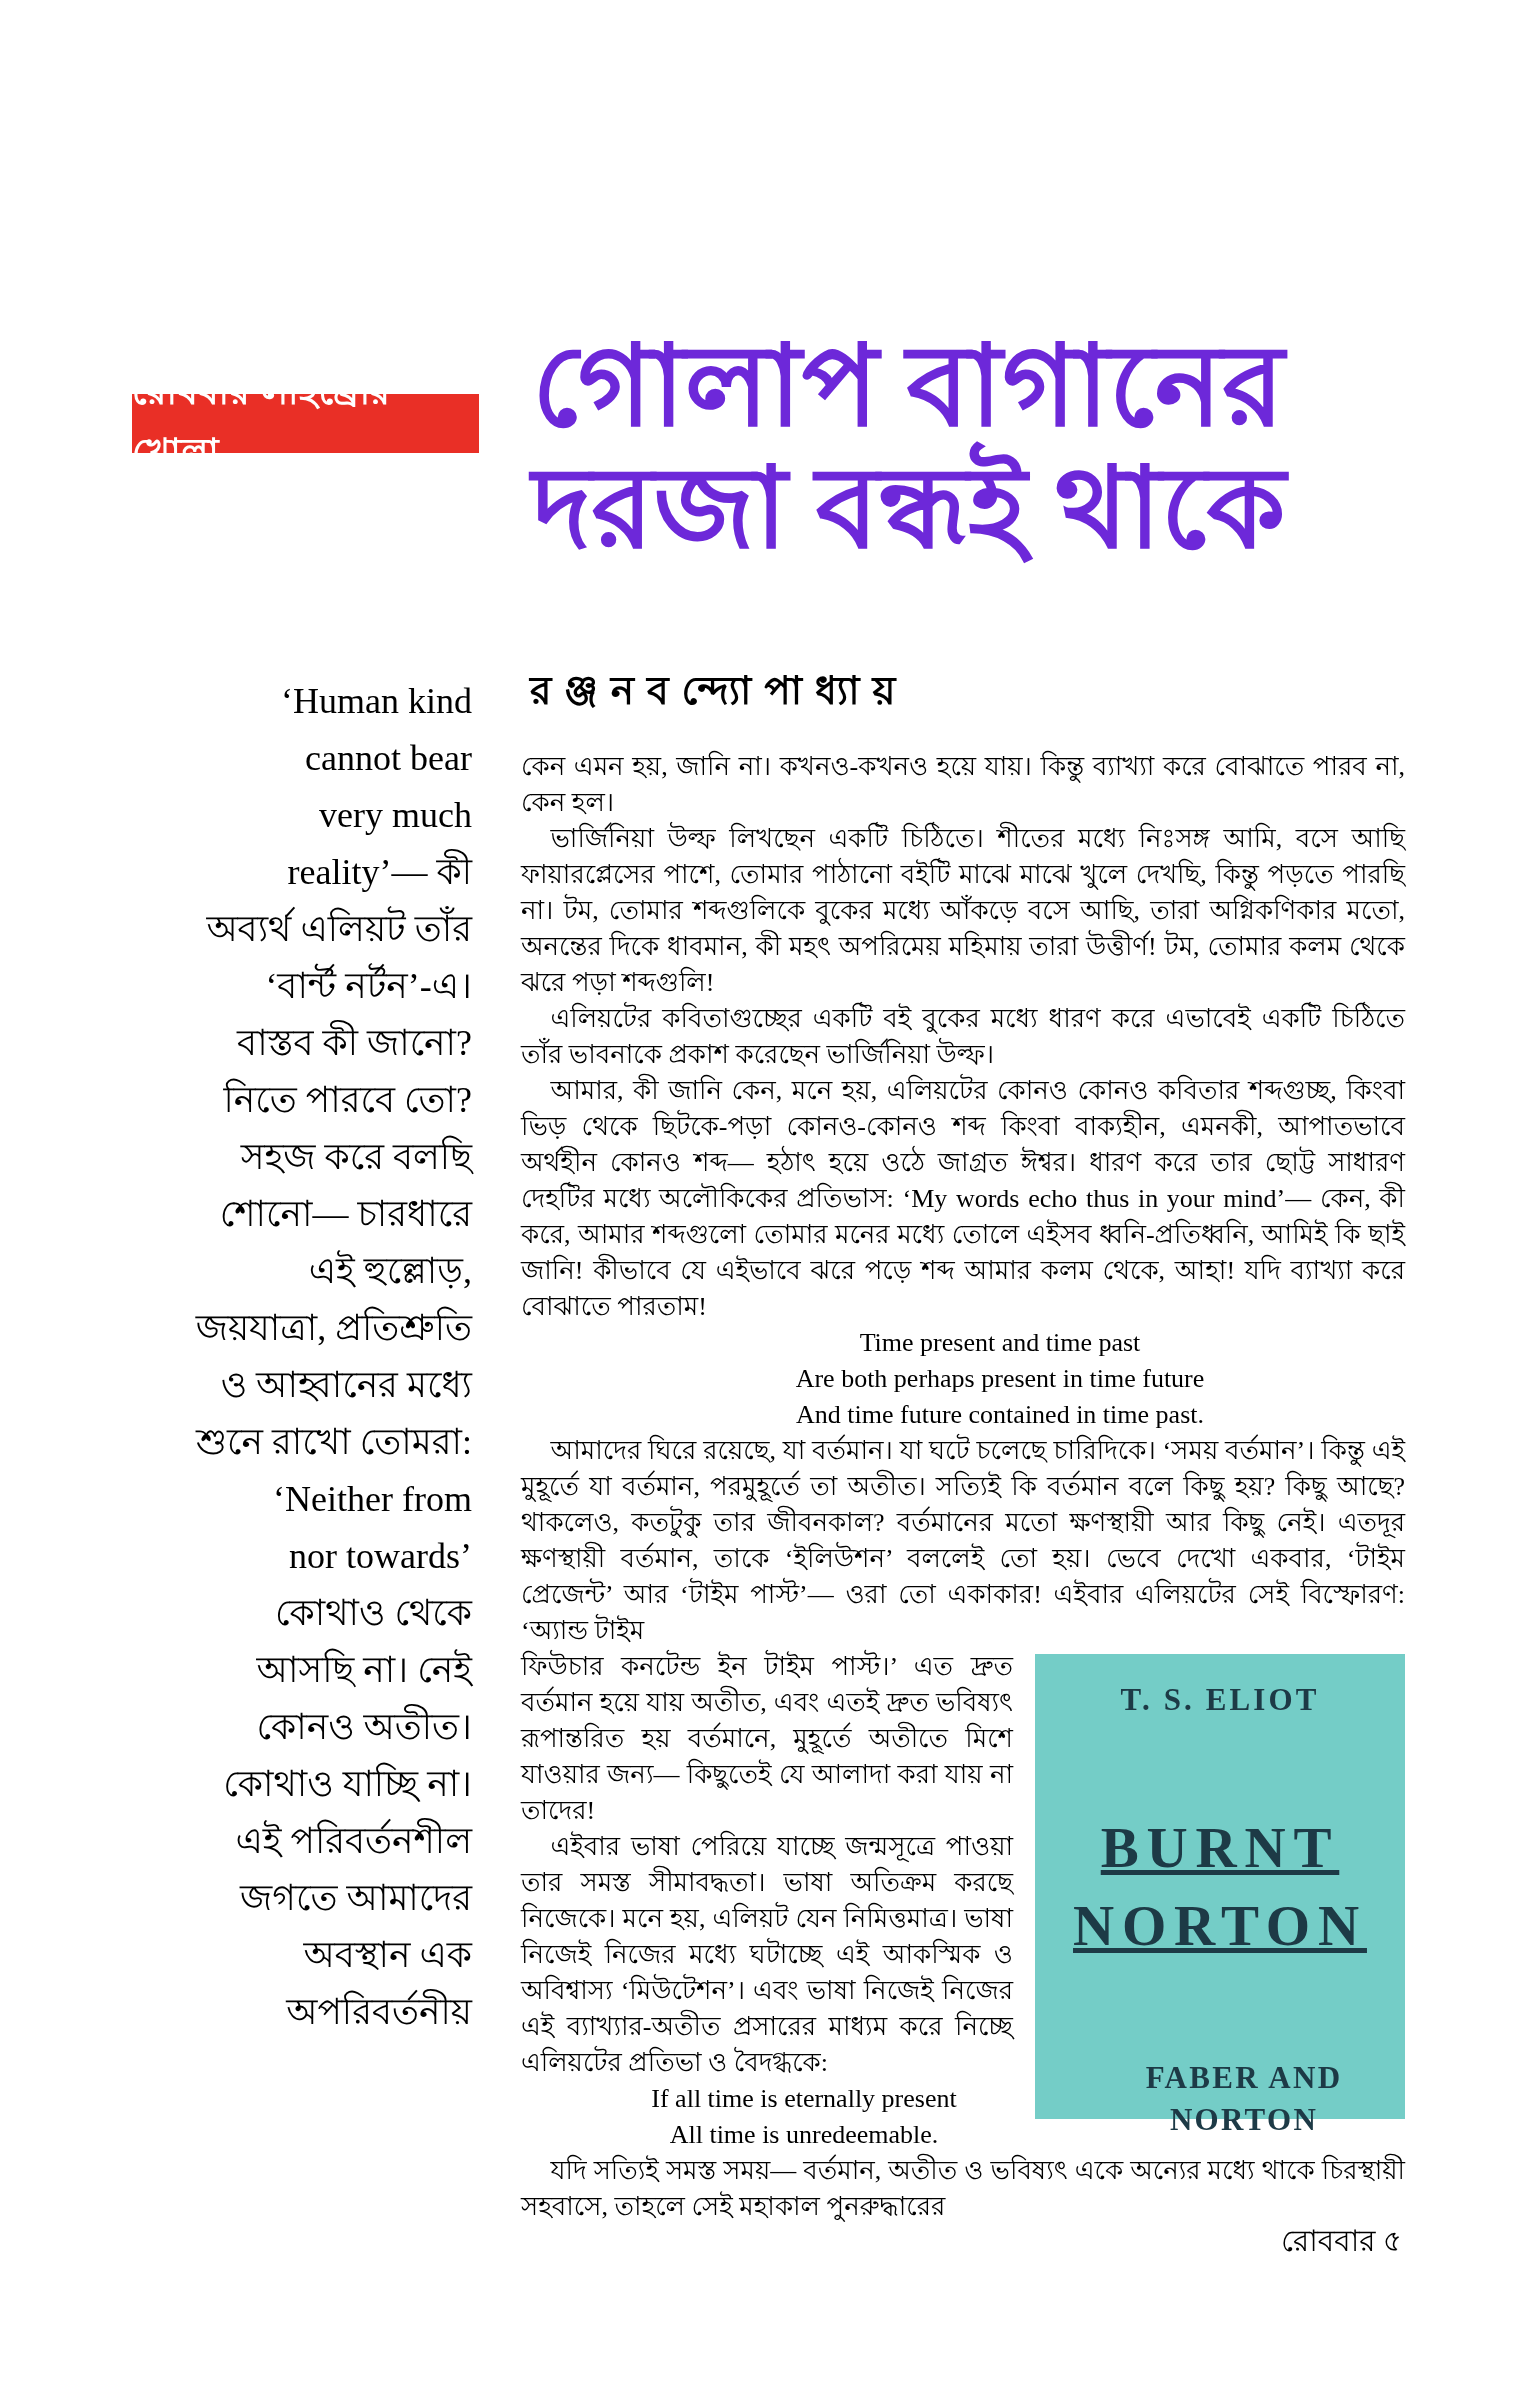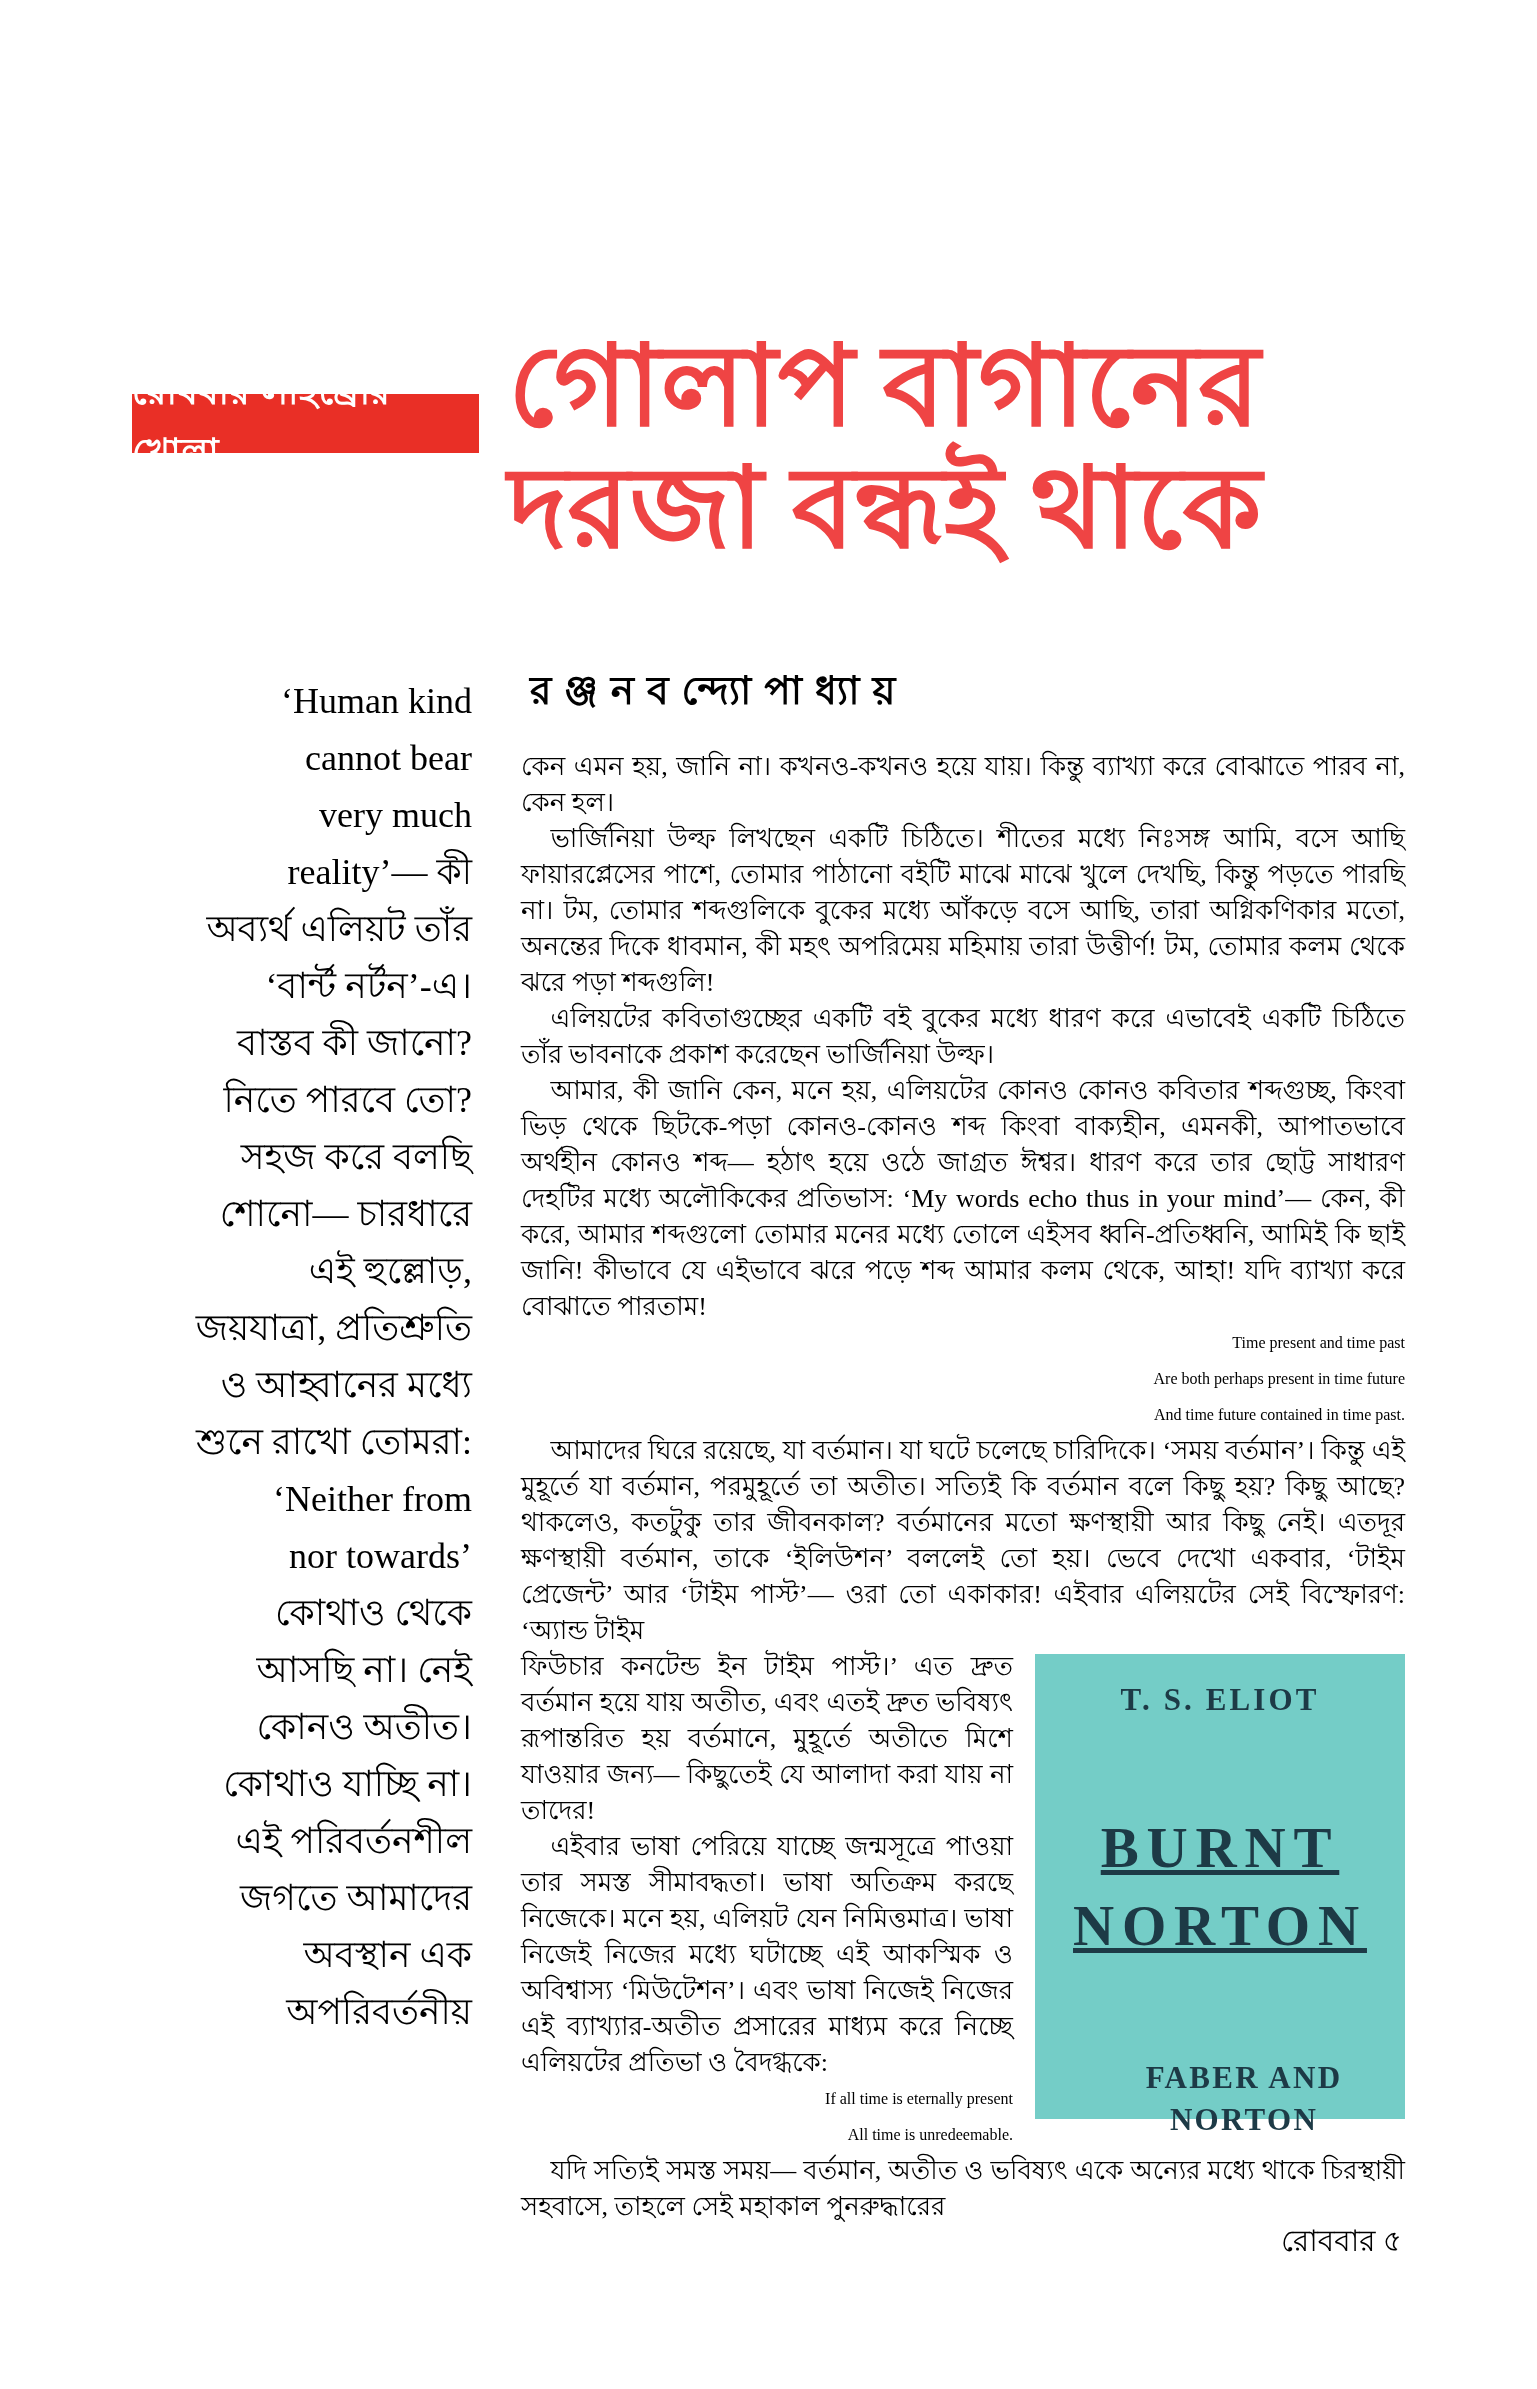--- a/index.html
+++ b/index.html
@@ -14,22 +14,22 @@
   .badge{
     position:absolute;left:132px;top:394px;width:347px;height:59px;
     background:#e92f26;color:#ffffff;
     display:flex;align-items:center;justify-content:center;
     font-size:36px;font-weight:600;letter-spacing:0.8px;
     font-family:"Liberation Sans","DejaVu Sans",sans-serif;
   }
 
   
   .headline{
-    position:absolute;left:508px;top:326px;width:899px;margin:0;
-    font-size:113px;line-height:122px;font-weight:900;color:#ef4444;
+    position:absolute;left:532px;top:326px;width:899px;margin:0;
+    font-size:113px;line-height:122px;font-weight:900;color:#6d28d9;
     letter-spacing:0;
   }
   .headline .hl{display:block;white-space:nowrap;}
 
   
   .byline{
     position:absolute;left:521px;top:660px;width:698px;
     font-size:39px;font-weight:700;letter-spacing:1.6px;white-space:nowrap;margin-left:9px;
   }
 
@@ -41,21 +41,21 @@
   .pq-line{white-space:nowrap;}
 
   
   .article{
     position:absolute;left:521px;top:749px;width:884px;
     font-size:26px;line-height:36px;text-align:justify;
   }
   .article p{margin:0;}
   .article p.indent{text-indent:29.5px;}
   .poem{
-    margin:0 0 0 74px;font-size:16px;line-height:36px;text-align:right;
+    margin:0 0 0 74px;font-size:26px;line-height:36px;text-align:center;
   }
   .poem div{white-space:nowrap;}
 
   
   .book{
     float:right;width:370px;height:465px;margin:4.7px 0 9.3px 22px;
     background:#74cdc7;color:#1d3a46;position:relative;text-align:center;
     font-family:"Liberation Serif","DejaVu Serif",serif;
   }
   .book-author{position:absolute;top:28px;width:100%;font-size:31px;letter-spacing:3.1px;font-weight:600;}

